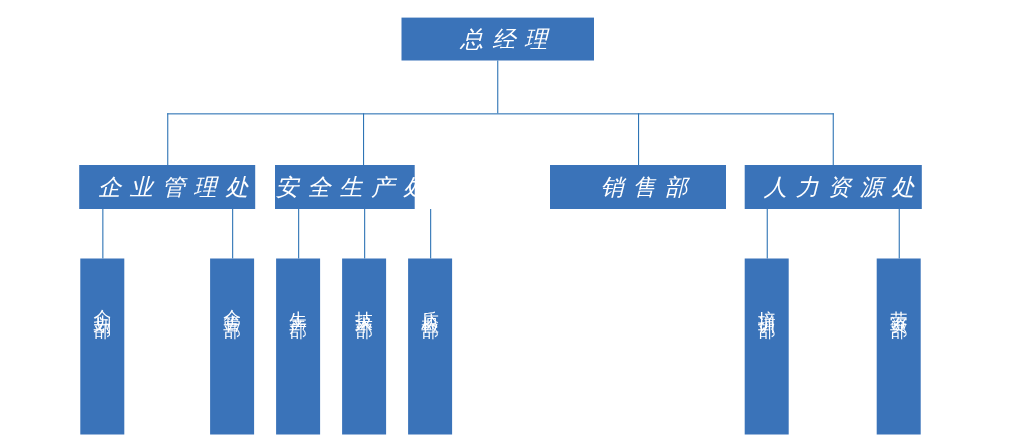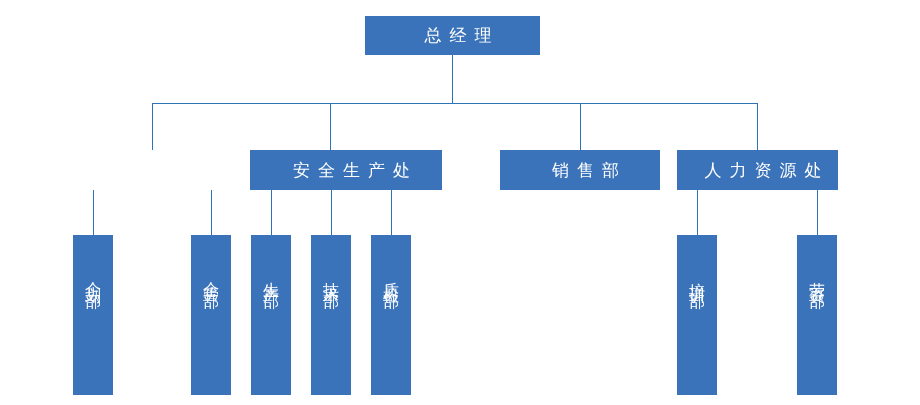--- a/index.html
+++ b/index.html
@@ -19,24 +19,25 @@
     position: absolute;
     background: #3A73B9;
     color: #ffffff;
     box-sizing: border-box;
   }
   .h-node {
     height: 40px;
     display: flex;
     align-items: center;
     justify-content: center;
-    font-size: 17px;
+    font-size: 21px;
     letter-spacing: 8px;
     padding-left: 19px; 
     white-space: nowrap;
+    font-style: italic;
   }
   .v-node {
     top: 235px;
     width: 40px;
     height: 160px;
     display: flex;
     justify-content: center;
     align-items: flex-start;
     padding-top: 34px;
   }
@@ -70,21 +71,22 @@
   <div class="line vline" style="left:93px;  top:190px; height:45px;"></div>
   <div class="line vline" style="left:211px; top:190px; height:45px;"></div>
   <div class="line vline" style="left:271px; top:190px; height:45px;"></div>
   <div class="line vline" style="left:331px; top:190px; height:45px;"></div>
   <div class="line vline" style="left:391px; top:190px; height:45px;"></div>
   <div class="line vline" style="left:697px; top:190px; height:45px;"></div>
   <div class="line vline" style="left:817px; top:190px; height:45px;"></div>
 
   <div class="node h-node" style="left:365px; top:16px; width:175px; height:39px;">总经理</div>
 
-  <div class="node h-node" style="left:250px; top:150px; width:192px;">安全生产处</div>
+  <div class="node h-node" style="left:72px; top:150px; width:160px;">企业管理处</div>
+  <div class="node h-node" style="left:250px; top:150px; width:127px;">安全生产处</div>
   <div class="node h-node" style="left:677px; top:150px; width:161px;">人力资源处</div>
   <div class="node h-node" style="left:500px; top:150px; width:160px;">销售部</div>
 
   <div class="node v-node" style="left:73px;">
     <span class="v-text">企划部</span>
   </div>
   <div class="node v-node" style="left:191px;">
     <span class="v-text">企管部</span>
   </div>
   <div class="node v-node" style="left:251px;">

